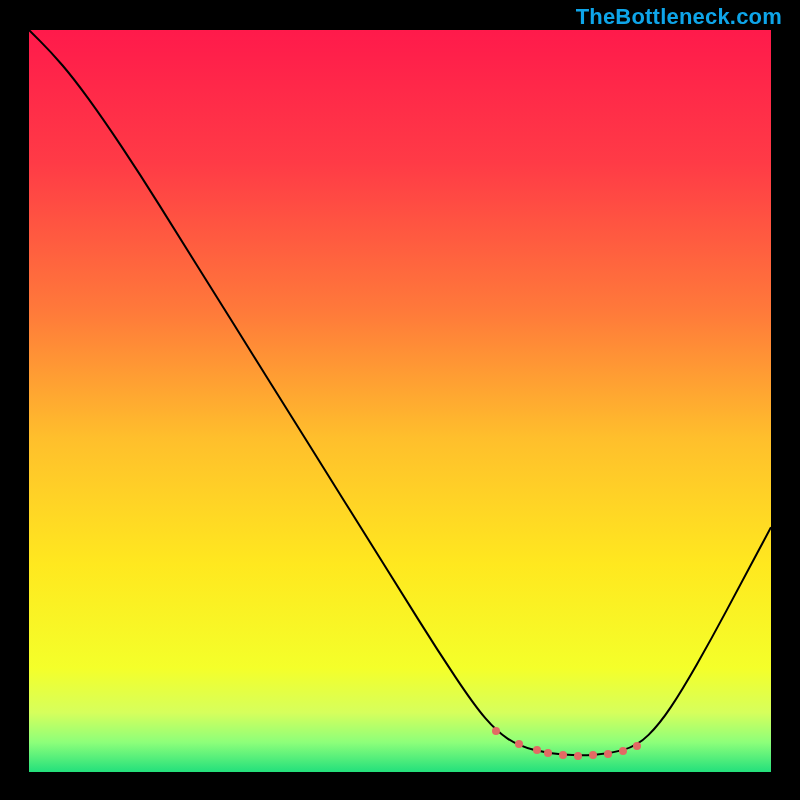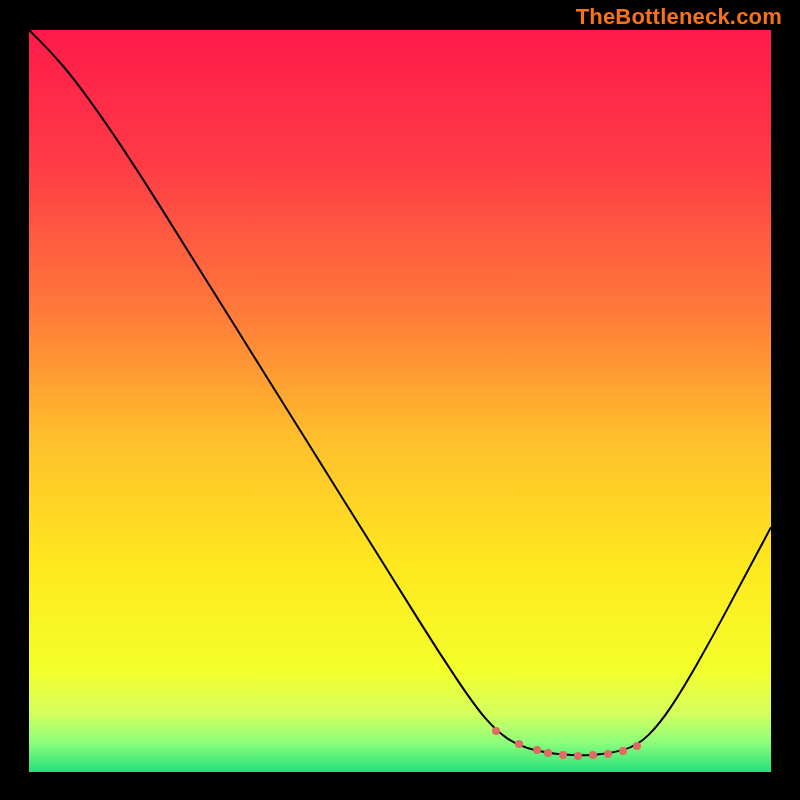--- a/index.html
+++ b/index.html
@@ -10,21 +10,21 @@
     height: 800px;
     background: #000;
   }
   .watermark {
     position: absolute;
     top: 4px;
     right: 18px;
     font-family: Arial, Helvetica, sans-serif;
     font-size: 22px;
     font-weight: 600;
-    color: #f97316;
+    color: #0ea5e9;
     letter-spacing: 0.2px;
   }
   .plot {
     position: absolute;
     left: 29px;
     top: 30px;
     width: 742px;
     height: 742px;
     overflow: hidden;
   }

